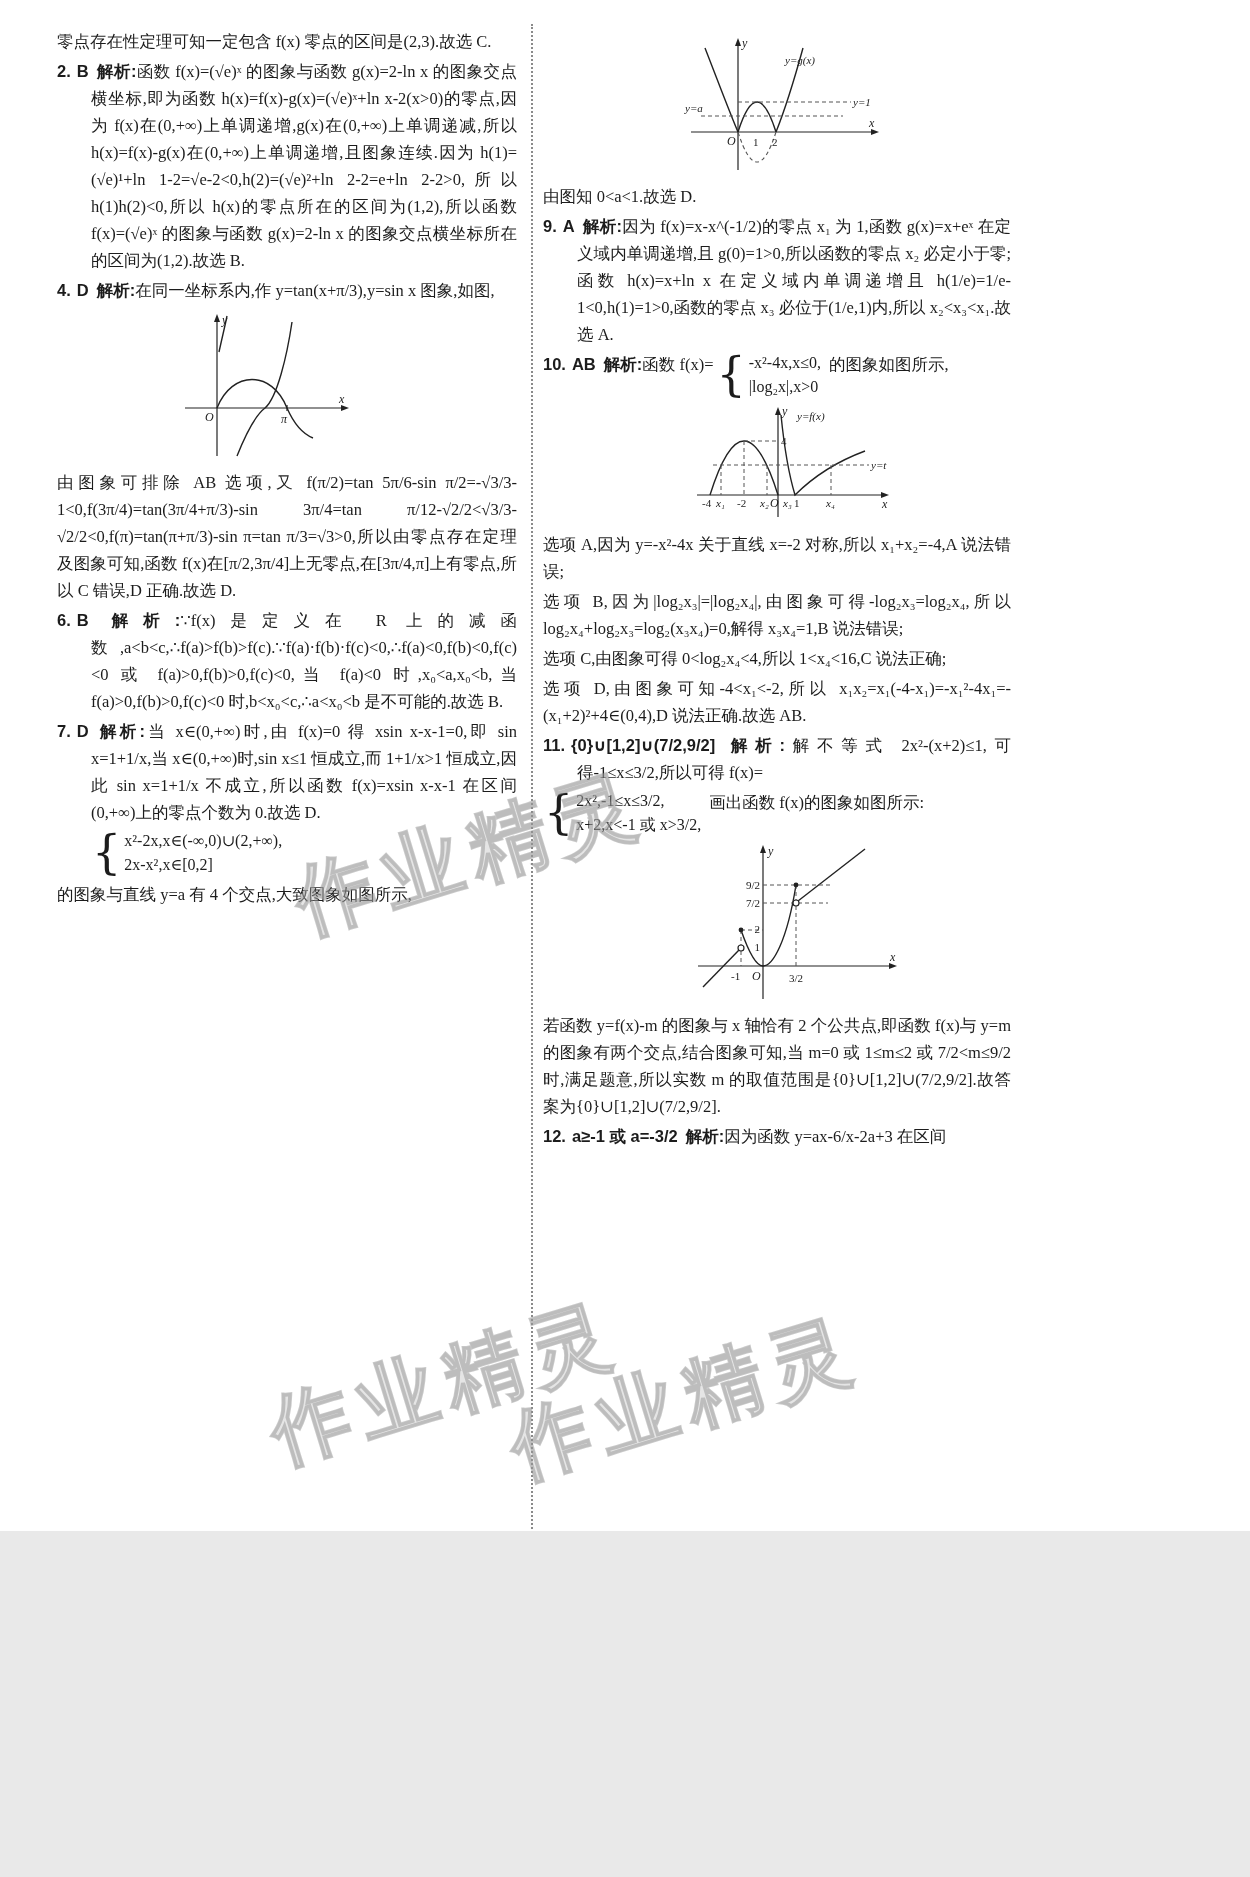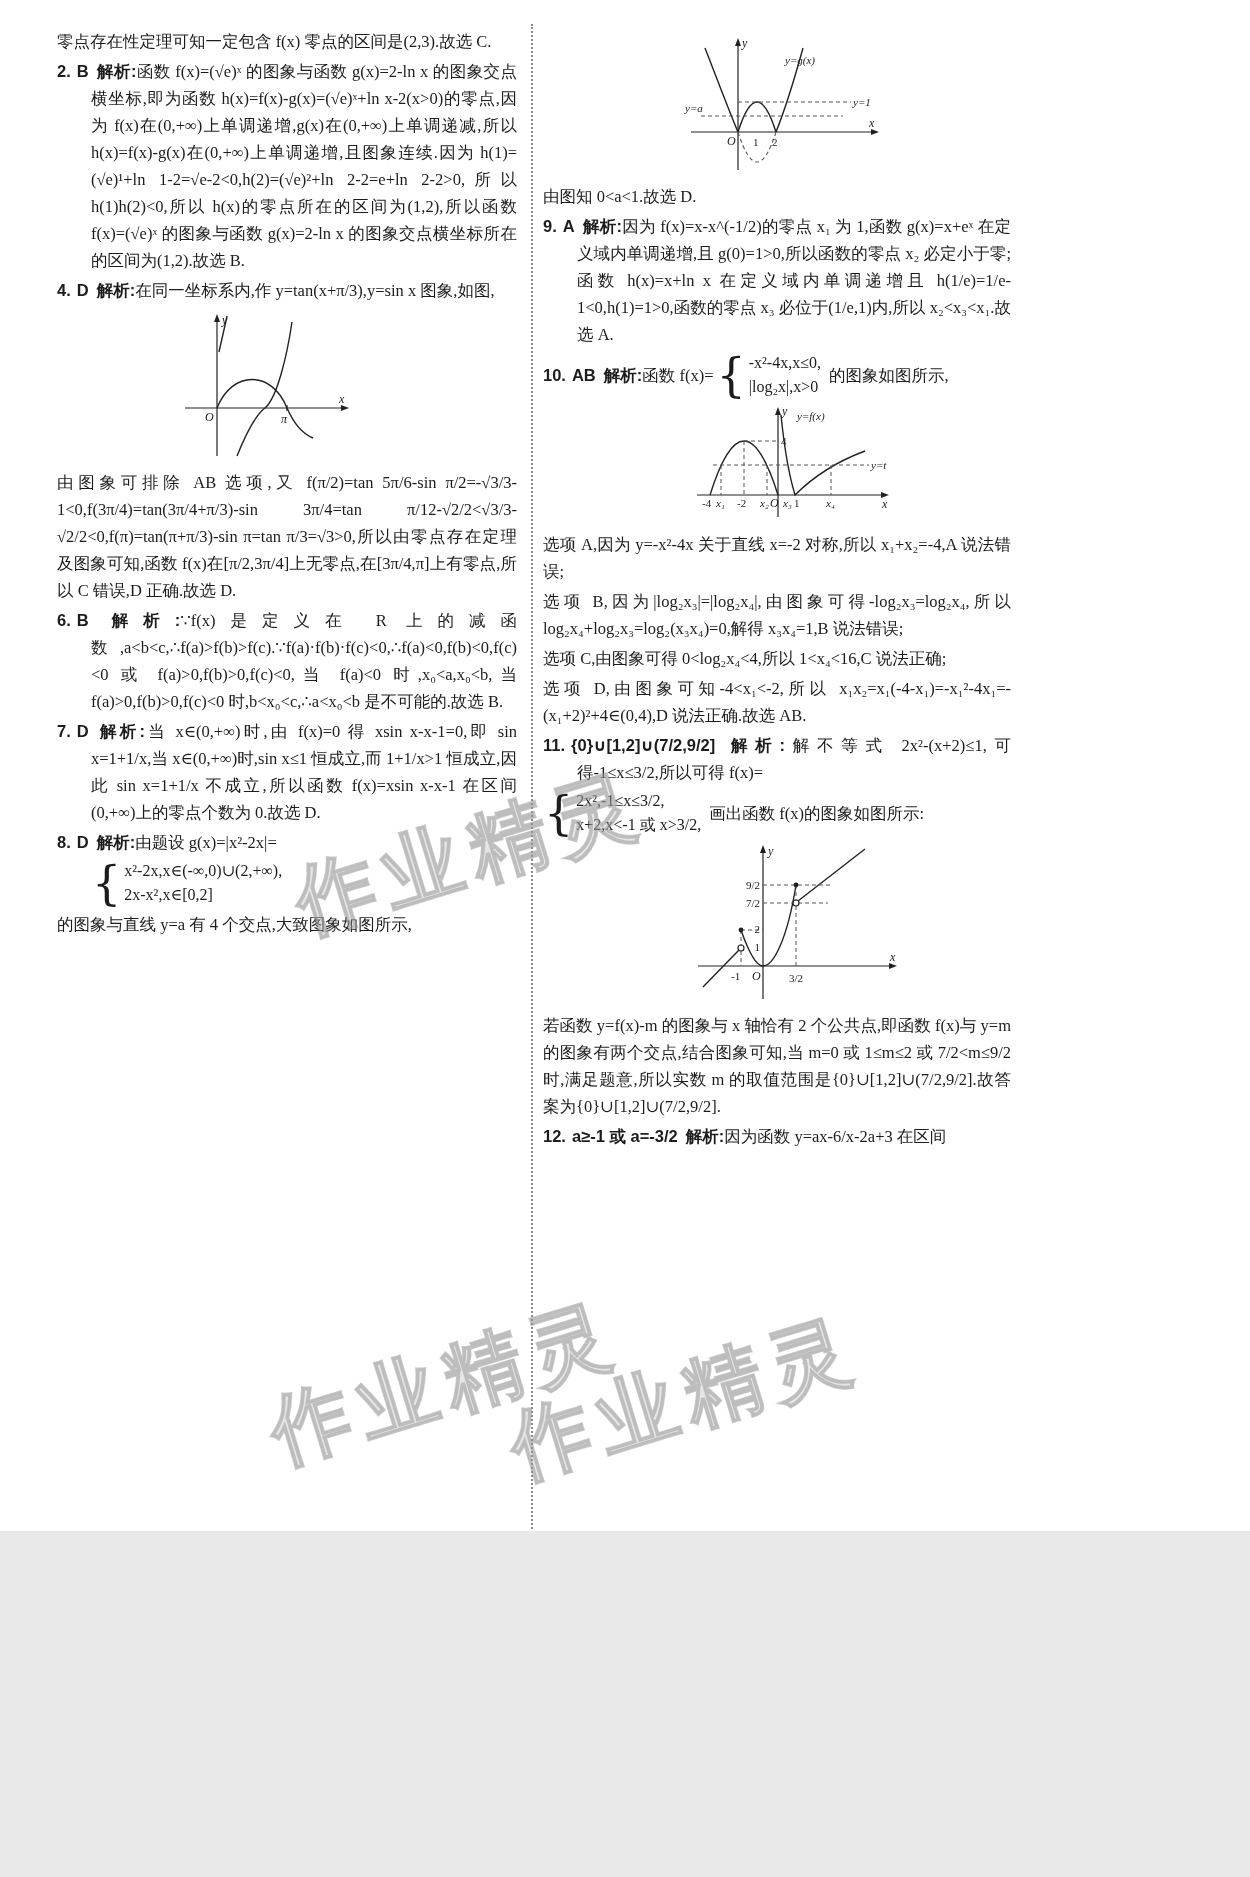--- a/index.html
+++ b/index.html
@@ -27,21 +27,21 @@
   p.sol{padding-left:34px;text-indent:-34px;}
   p.plain{padding-left:0;text-indent:0;}
   p.inner{padding-left:0;text-indent:0;}
   .num,.ans,.jx{
     font-weight:bold;
     font-family:"Liberation Sans","DejaVu Sans",sans-serif;
   }
   .num{margin-right:6px;}
   .ans{margin-right:8px;}
   .cases-row{
-    display:flex;align-items:center;flex-wrap:wrap;
+    display:flex;flex-wrap:wrap;
     margin:2px 0 4px 0;
   }
   .cases-row .pre{margin-right:2px;}
   .brace{
     font-size:46px;font-weight:400;line-height:1;
     font-family:"DejaVu Serif",serif;margin:0 3px 0 1px;
   }
   .case-col{display:flex;flex-direction:column;font-size:16px;line-height:24px;}
   .cases-row .post{margin-left:8px;}
   .fig{margin:4px 0 6px 0;}
@@ -121,21 +121,20 @@
       </svg>
     </div>
 
     <p class="plain">由图象可排除 AB 选项,又 f(π/2)=tan 5π/6-sin π/2=-√3/3-1&lt;0,f(3π/4)=tan(3π/4+π/3)-sin 3π/4=tan π/12-√2/2&lt;√3/3-√2/2&lt;0,f(π)=tan(π+π/3)-sin π=tan π/3=√3&gt;0,所以由零点存在定理及图象可知,函数 f(x)在[π/2,3π/4]上无零点,在[3π/4,π]上有零点,所以 C 错误,D 正确.故选 D.</p>
 
 
     <p class="sol"><span class="num">6.</span><span class="ans">B</span><span class="jx">解析:</span><span>∵f(x)是定义在 R 上的减函数,a&lt;b&lt;c,∴f(a)&gt;f(b)&gt;f(c).∵f(a)·f(b)·f(c)&lt;0,∴f(a)&lt;0,f(b)&lt;0,f(c)&lt;0 或 f(a)&gt;0,f(b)&gt;0,f(c)&lt;0,当 f(a)&lt;0 时,x₀&lt;a,x₀&lt;b,当 f(a)&gt;0,f(b)&gt;0,f(c)&lt;0 时,b&lt;x₀&lt;c,∴a&lt;x₀&lt;b 是不可能的.故选 B.</span></p>
 
     <p class="sol"><span class="num">7.</span><span class="ans">D</span><span class="jx">解析:</span><span>当 x∈(0,+∞)时,由 f(x)=0 得 xsin x-x-1=0,即 sin x=1+1/x,当 x∈(0,+∞)时,sin x≤1 恒成立,而 1+1/x&gt;1 恒成立,因此 sin x=1+1/x 不成立,所以函数 f(x)=xsin x-x-1 在区间(0,+∞)上的零点个数为 0.故选 D.</span></p>
 
-    <p class="sol"><span class="num">8.</span><span class="ans">D</span><span class="jx">解析:</span><span>由题设 g(x)=|x²-2x|=</span></p>
 
     <div class="cases-row" style="padding-left:34px;">
       <span class="brace">{</span>
       <span class="case-col">
         <span>x²-2x,x∈(-∞,0)∪(2,+∞),</span>
         <span>2x-x²,x∈[0,2]</span>
       </span>
     </div>
     <p class="plain">的图象与直线 y=a 有 4 个交点,大致图象如图所示,</p>
 

